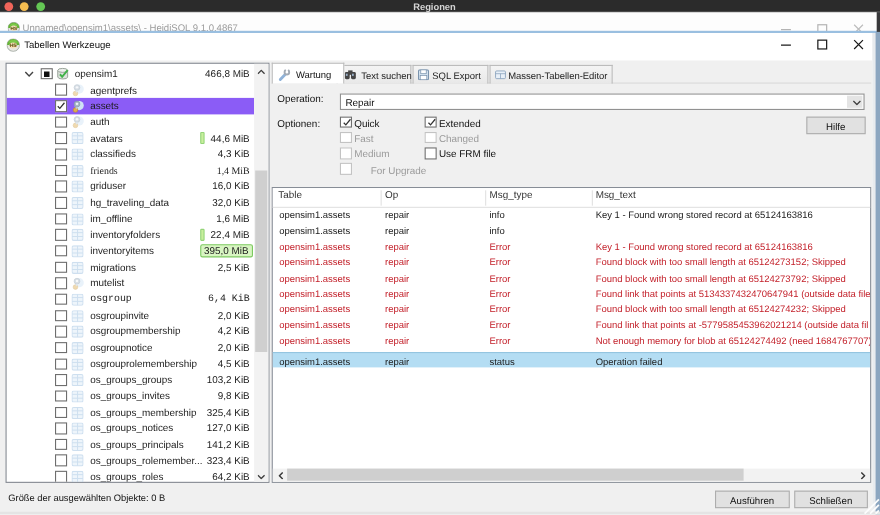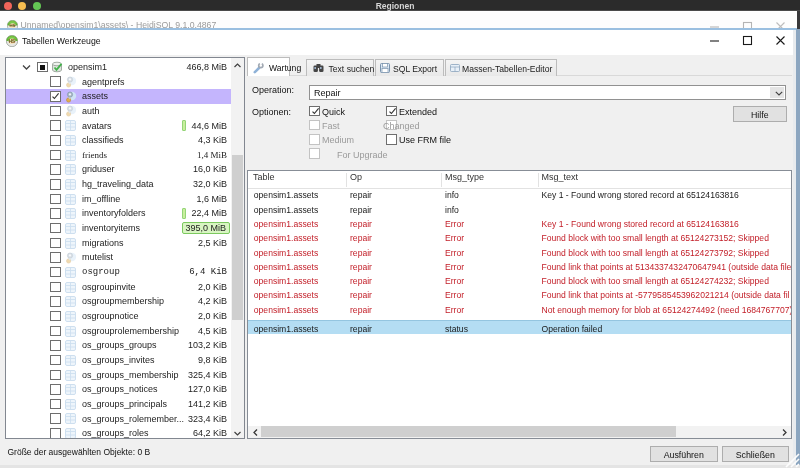--- a/index.html
+++ b/index.html
@@ -1,20 +1,20 @@
 <!DOCTYPE html>
 <html><head><meta charset="utf-8">
 <style>
 * { margin:0; padding:0; box-sizing:border-box; }
 html,body { width:800px; height:468px; }
 body { font-family:"Liberation Sans",sans-serif; position:relative; background:#fff; overflow:hidden; font-size:9px; }
 .abs { position:absolute; white-space:nowrap; }
 .trow { position:absolute; left:0px; width:224.5px; height:14.65px; }
 .trow span.tl { position:absolute; top:2.2px; color:#1c1c1c; white-space:nowrap; }
-.selrow { background:#c4b5fd; }
+.selrow { background:#8b5cf6; }
 .cb { position:absolute; top:2px; width:10.5px; height:10.5px; background:#fff; border:1px solid #6e6e6e; }
 .cbind { position:absolute; left:2.2px; top:2.2px; width:4.6px; height:4.6px; background:#111; }
 .sz { position:absolute; right:3.5px; top:2.2px; color:#1c1c1c; }
 .szbox { position:absolute; right:1px; top:1.1px; height:11.6px; color:#222; background:#d8f5c2; border:1px solid #7cc95f; border-radius:2px; padding:0.3px 2.5px 0 2.5px; }
 .szbar { position:absolute; left:176px; top:2px; width:4px; height:10.5px; background:#c8ef9d; border:1px solid #94d478; border-radius:1px; }
 .grow { position:absolute; left:0px; width:543px; height:14.32px; padding-top:2.0px; font-size:8.6px; overflow:hidden; }
 .btn { position:absolute; background:#e1e1e1; border:1px solid #adadad; font-size:8.8px; color:#111; text-align:center; }
 </style></head>
 <body>
 
@@ -335,21 +335,21 @@
   <svg class="abs" style="left:2.5px;top:5px;" width="7" height="5" viewBox="0 0 7 5">
       <path d="M0.5 4 L3.5 1 L6.5 4" stroke="#404040" stroke-width="1.2" fill="none"></path>
     </svg>
   <div class="abs" style="left:0.5px;top:97px;width:11.5px;height:164.5px;background:#cfcfcf;"></div>
   <svg class="abs" style="left:2.5px;top:372.5px;" width="7" height="5" viewBox="0 0 7 5">
       <path d="M0.5 1 L3.5 4 L6.5 1" stroke="#404040" stroke-width="1.2" fill="none"></path>
     </svg>
 </div>
 
 <div class="abs" style="left:246.5px;top:75px;width:545px;height:1px;background:#d9d9d9;"></div>
-<div class="abs" style="left:247px;top:57px;width:43px;height:19px;background:#fff;border:1px solid #bcbcbc;border-bottom:none;z-index:3;">
+<div class="abs" style="left:247px;top:57px;width:66px;height:19px;background:#fff;border:1px solid #bcbcbc;border-bottom:none;z-index:3;">
   <svg class="abs" style="left:5px;top:3.5px;" width="12" height="12" viewBox="0 0 12 12">
       <path d="M1.8 10.2 L6 6" stroke="#8fb2d8" stroke-width="2.6" stroke-linecap="round" fill="none"></path>
       <circle cx="7.8" cy="3.6" r="2.1" fill="none" stroke="#a2aab4" stroke-width="1.7"></circle>
       <path d="M7.8 3.4 L6.2 0.2 L9.8 0 Z" fill="#fff"></path>
     </svg>
   <span class="abs" style="left:21px;top:4.8px;color:#111;font-size:8.6px;">Wartung</span>
 </div>
 <div class="abs" style="left:306px;top:58.5px;width:68px;height:17.5px;background:linear-gradient(#f4f4f4,#e8e8e8);border:1px solid #bcbcbc;border-bottom:none;">
   <svg class="abs" style="left:6px;top:3.5px;" width="11" height="10" viewBox="0 0 11 10">
       <rect x="0.5" y="2.5" width="4.4" height="6.5" rx="1.3" fill="#454545"></rect>
@@ -400,21 +400,21 @@
 <span class="cb" style="left:309px;top:148.4px;border-color:#c3c3c3;"></span>
 <span class="abs" style="left:322px;top:149.7px;color:#9a9a9a;padding-left:15px;">For Upgrade</span>
 
 <span class="cb" style="left:386px;top:105.5px;">
     <svg width="9" height="9" viewBox="0 0 9 9" style="position:absolute;left:0.5px;top:0.5px">
       <path d="M1.5 4.6 L3.4 6.5 L7.6 1.4" stroke="#333" stroke-width="1.15" fill="none"></path>
     </svg>
   </span>
 <span class="abs" style="left:399px;top:106.8px;color:#111;">Extended</span>
 <span class="cb" style="left:386px;top:119.8px;border-color:#c3c3c3;"></span>
-<span class="abs" style="left:383px;top:121.1px;color:#9a9a9a;">Changed</span>
+<span class="abs" style="left:399px;top:121.1px;color:#9a9a9a;">Changed</span>
 <span class="cb" style="left:386px;top:134.1px;"></span>
 <span class="abs" style="left:399px;top:135.4px;color:#111;">Use FRM file</span>
 
 <div class="btn" style="left:733px;top:106px;width:53.5px;height:15.5px;padding-top:2.5px;">Hilfe</div>
 
 <div class="abs" style="left:246.5px;top:170px;width:545px;height:269px;background:#fff;border:1px solid #878d96;">
 
   <div class="abs" style="left:0;top:0;width:543px;height:18px;background:#fff;border-bottom:1px solid #e2e2e2;color:#333;">
     <span class="abs" style="left:5.5px;top:0.8px;">Table</span>
     <span class="abs" style="left:102.5px;top:0.8px;">Op</span>

